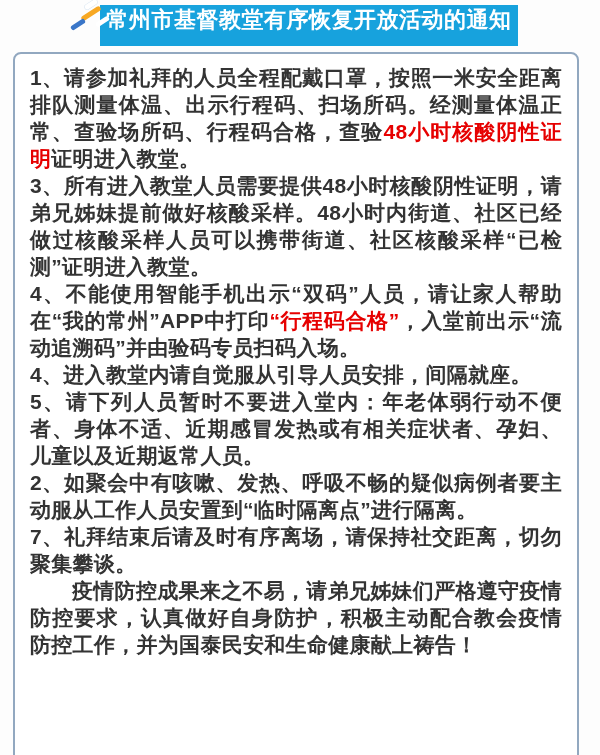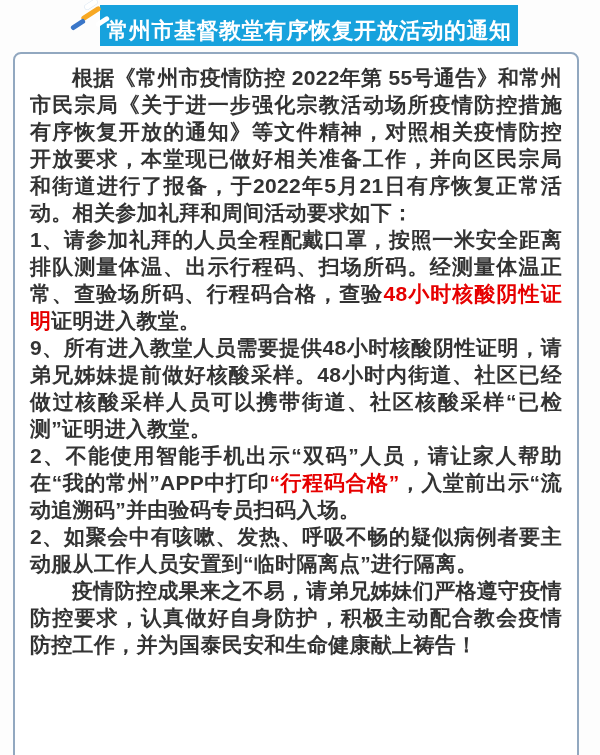--- a/index.html
+++ b/index.html
@@ -17,21 +17,21 @@
 
   
   .banner {
     position: absolute;
     left: 100px;
     top: 5px;
     width: 418px;
     height: 41px;
     background: var(--banner-bg, #17a2dd);
     display: flex;
-    align-items: flex-end;
+    align-items: flex-start;
     justify-content: center;
     z-index: 2;
   }
   .banner-title {
     color: var(--banner-fg, #ffffff);
     font-size: 22px;
     font-weight: 700;
     letter-spacing: 0.5px;
     white-space: nowrap;
   }
@@ -97,21 +97,23 @@
   <div class="stroke s-white"></div>
   <div class="stroke s-blue"></div>
 </div>
 
 <div class="banner">
   <span class="banner-title">常州市基督教堂有序恢复开放活动的通知</span>
 </div>
 
 <div class="box">
   <div class="body-text">
-      <p class="para indent"><span>根据《常州市疫情防控 2022年第 55号通告》和常州市民宗局《关于进一步强化宗教活动场所疫情防控措施有序恢复开放的通知》等文件精神，对照相关疫情防控开放要求，本堂现已做好相关准备工作，并向区民宗局和街道进行了报备，于2022年5月21日有序恢复正常活动。相关参加礼拜和周间活动要求如下：</span></p>
       <p class="para"><span>1、请参加礼拜的人员全程配戴口罩，按照一米安全距离排队测量体温、出示行程码、扫场所码。经测量体温正常、查验场所码、行程码合格，查验</span><span class="hl">48小时核酸阴性证明</span><span>证明进入教堂。</span></p>
-      <p class="para"><span>9、所有进入教堂人员需要提供48小时核酸阴性证明，请弟兄姊妹提前做好核酸采样。48小时内街道、社区已经做过核酸采样人员可以携带街道、社区核酸采样“已检测”证明进入教堂。</span></p>
-      <p class="para"><span>2、不能使用智能手机出示“双码”人员，请让家人帮助在“我的常州”APP中打印</span><span class="hl">“行程码合格”</span><span>，入堂前出示“流动追溯码”并由验码专员扫码入场。</span></p>
+      <p class="para"><span>3、所有进入教堂人员需要提供48小时核酸阴性证明，请弟兄姊妹提前做好核酸采样。48小时内街道、社区已经做过核酸采样人员可以携带街道、社区核酸采样“已检测”证明进入教堂。</span></p>
+      <p class="para"><span>4、不能使用智能手机出示“双码”人员，请让家人帮助在“我的常州”APP中打印</span><span class="hl">“行程码合格”</span><span>，入堂前出示“流动追溯码”并由验码专员扫码入场。</span></p>
+      <p class="para"><span>4、进入教堂内请自觉服从引导人员安排，间隔就座。</span></p>
+      <p class="para"><span>5、请下列人员暂时不要进入堂内：年老体弱行动不便者、身体不适、近期感冒发热或有相关症状者、孕妇、儿童以及近期返常人员。</span></p>
       <p class="para"><span>2、如聚会中有咳嗽、发热、呼吸不畅的疑似病例者要主动服从工作人员安置到“临时隔离点”进行隔离。</span></p>
+      <p class="para"><span>7、礼拜结束后请及时有序离场，请保持社交距离，切勿聚集攀谈。</span></p>
       <p class="para indent"><span>疫情防控成果来之不易，请弟兄姊妹们严格遵守疫情防控要求，认真做好自身防护，积极主动配合教会疫情防控工作，并为国泰民安和生命健康献上祷告！</span></p>
     </div>
 
 </div>
 
 </body></html>

